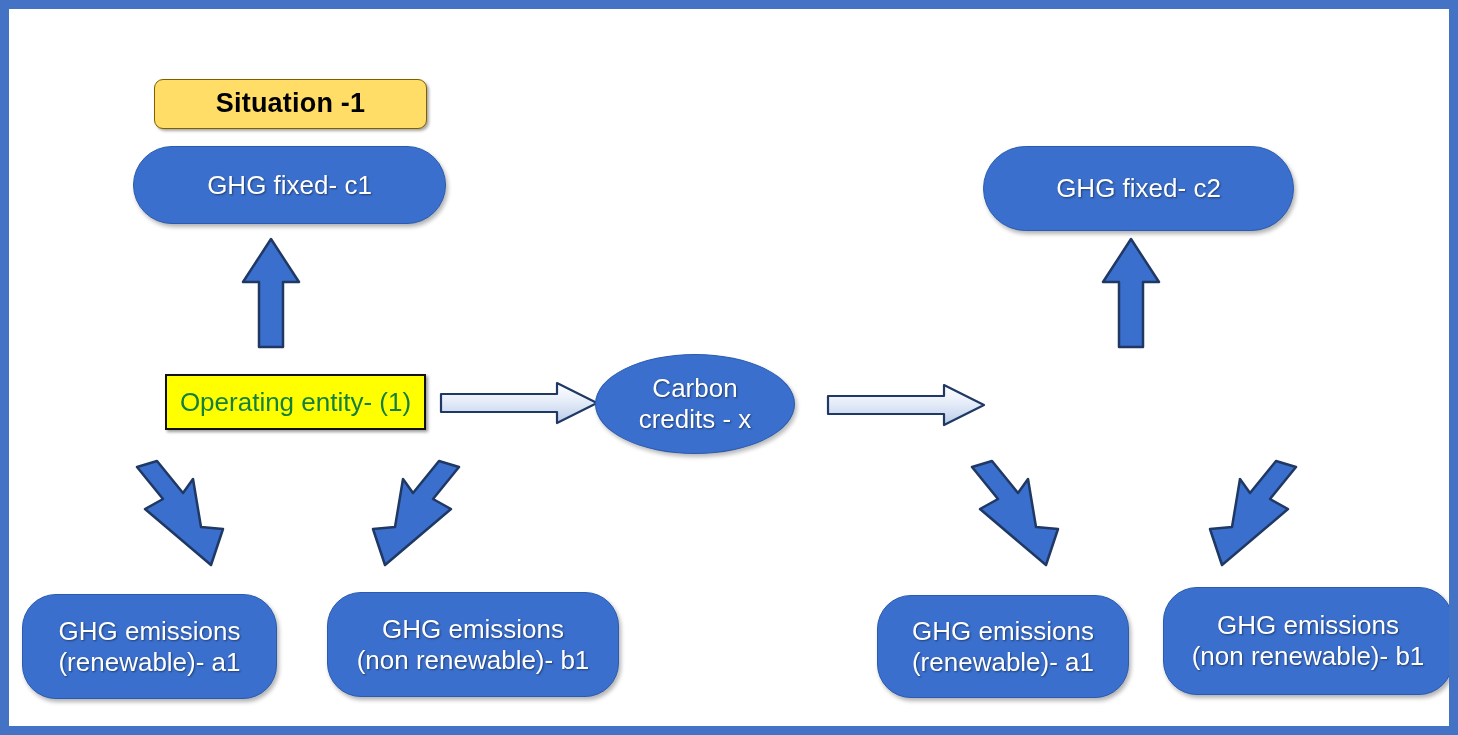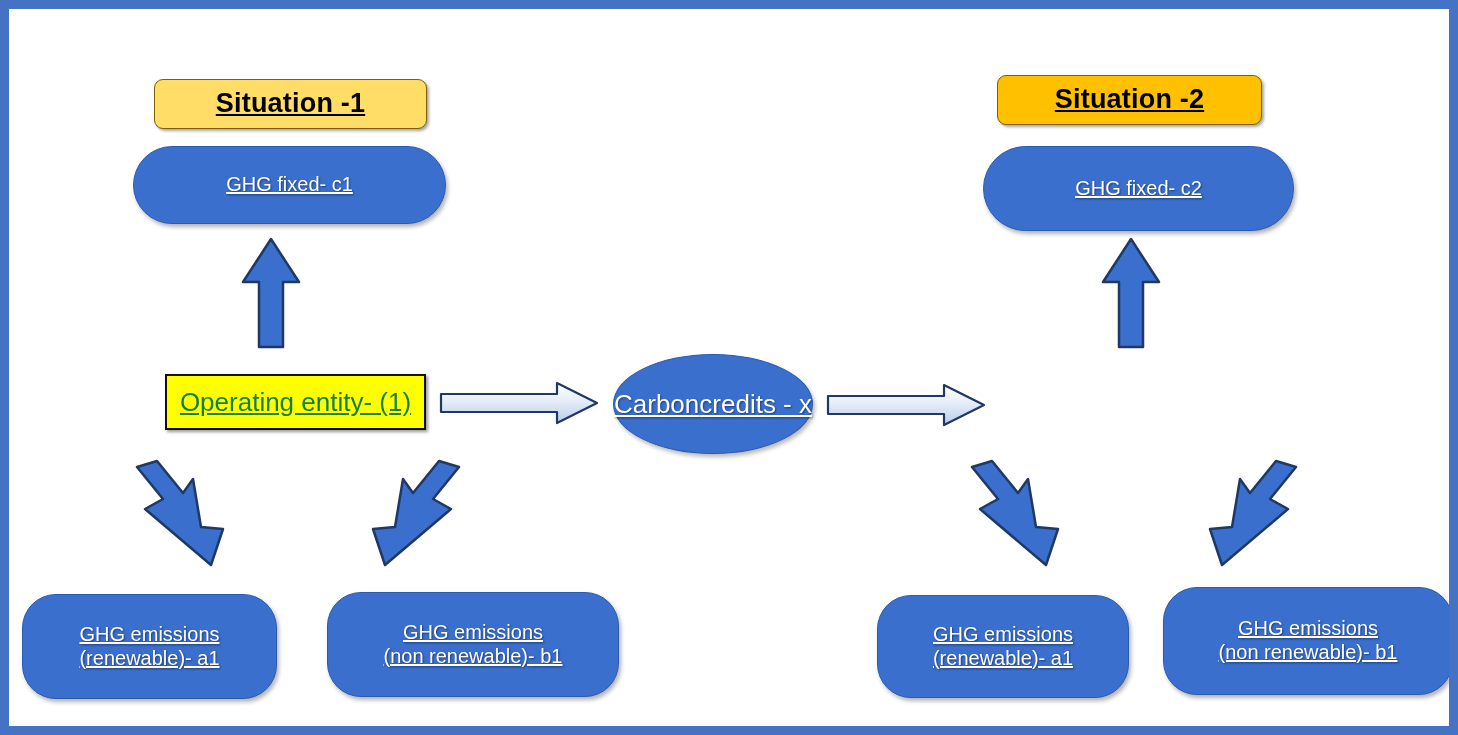--- a/index.html
+++ b/index.html
@@ -18,38 +18,37 @@
     font-family: "Liberation Sans", sans-serif;
   }
   .node {
     position: absolute;
     box-sizing: border-box;
     display: flex;
     align-items: center;
     justify-content: center;
     text-align: center;
     line-height: 1.18;
-    text-decoration: underline;
   }
   
   .situation {
     border-radius: 9px;
     border: 1.5px solid #7f6000;
     color: #000000;
     font-weight: bold;
     font-size: 27px;
     letter-spacing: 0.2px;
     box-shadow: 2px 2px 3px rgba(0,0,0,0.35);
   }
   
   .pill {
     background: #3a6fcd;
     border: 1.5px solid #2a5bb0;
     color: #ffffff;
-    font-size: 20px;
+    font-size: 26px;
     text-shadow: 1px 1px 2px rgba(0,0,0,0.45);
     box-shadow: 2px 3px 4px rgba(0,0,0,0.30);
   }
   .pill.fixed { border-radius: 60px; }
   .pill.emis  { border-radius: 34px; }
   
   .entity {
     background: #ffff00;
     border: 2.5px solid #111111;
     color: #15803d;
@@ -121,41 +120,38 @@
         <linearGradient id="flowgrad1" x1="0" y1="0" x2="0" y2="1">
           <stop offset="0%" stop-color="#ffffff"></stop>
           <stop offset="45%" stop-color="#e6edf9"></stop>
           <stop offset="100%" stop-color="#b9cbe9"></stop>
         </linearGradient>
       </defs>
       <polygon points="2,13 118,13 118,2 158,22 118,42 118,31 2,31" fill="url(#flowgrad1)" stroke="#1f3864" stroke-width="2.2" stroke-linejoin="round"></polygon>
     </svg>
   </div>
 
-  <div class="node ellipse" style="left:604px; top:345px; width:200px; height:100px; ">
+  <div class="node ellipse" style="left:586px; top:345px; width:200px; height:100px; flex-direction:column;">
     <span class="lbl2">Carbon</span>
     <span class="lbl2">credits - x</span>
   </div>
 
   <div class="arrow-wrap" style="left:817px; top:374px; width:160px; height:44px;">
     <svg width="160" height="44" viewBox="0 0 160 44">
       <defs>
         <linearGradient id="flowgrad2" x1="0" y1="0" x2="0" y2="1">
           <stop offset="0%" stop-color="#ffffff"></stop>
           <stop offset="45%" stop-color="#e6edf9"></stop>
           <stop offset="100%" stop-color="#b9cbe9"></stop>
         </linearGradient>
       </defs>
       <polygon points="2,13 118,13 118,2 158,22 118,42 118,31 2,31" fill="url(#flowgrad2)" stroke="#1f3864" stroke-width="2.2" stroke-linejoin="round"></polygon>
     </svg>
   </div>
 
-  <div class="node situation" style="left:988px; top:66px; width:265px; height:50px; background:#ffc000;">
-    <span>Situation -2</span>
-  </div>
 
   <div class="node pill fixed" style="left:974px; top:137px; width:311px; height:85px;">
     <span>GHG fixed- c2</span>
   </div>
 
   <div class="arrow-wrap" style="left:1092px; top:228px; width:60px; height:112px;">
     <svg width="60" height="112" viewBox="0 0 60 112">
       <polygon points="30,2 58,45 42,45 42,110 18,110 18,45 2,45" fill="#3a6fcd" stroke="#1f3864" stroke-width="2.5" stroke-linejoin="round"></polygon>
     </svg>
   </div>

